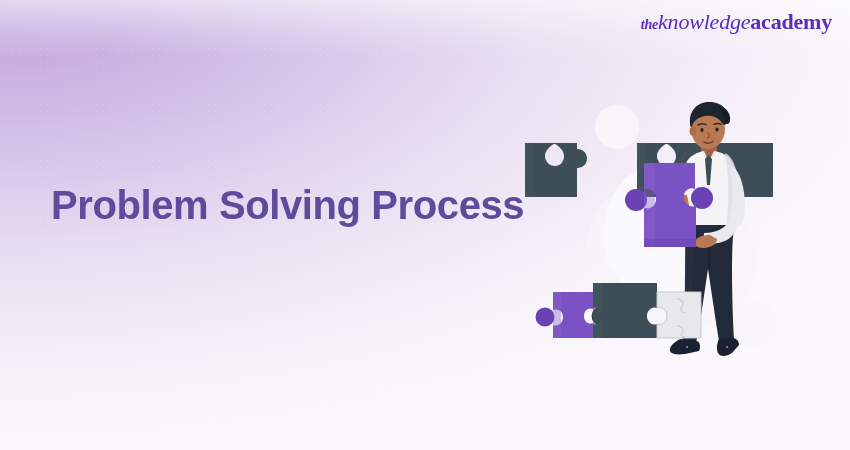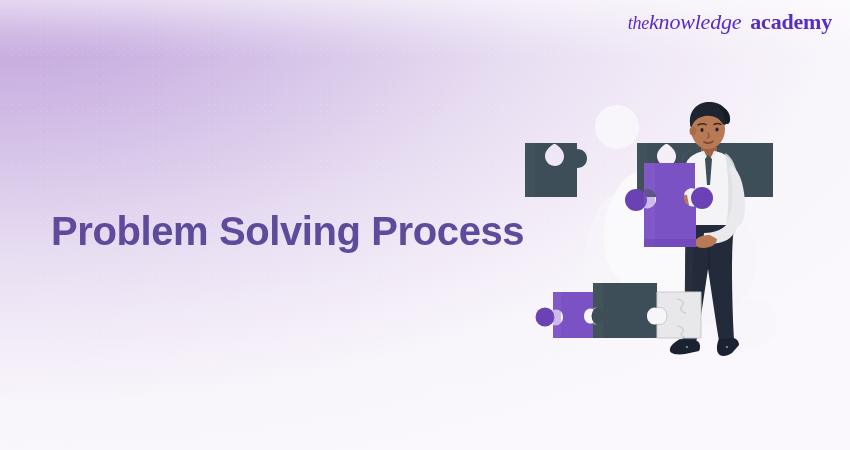--- a/index.html
+++ b/index.html
@@ -44,29 +44,30 @@
     top: 11px;
     font-family: "Liberation Serif", serif;
     font-size: 22px;
     line-height: 1;
     color: #5a2cc0;
     white-space: nowrap;
     letter-spacing: -0.2px;
   }
   #logo .the {
     font-style: italic;
-    font-size: 18px;
+    font-size: 14px;
+    font-weight: bold;
   }
   #logo .knowledge { font-weight: 400; font-style: italic; }
-  #logo .academy { font-weight: 700; margin-left: 9px; }
+  #logo .academy { font-weight: 700; }
 
   #title {
     position: absolute;
     left: 51px;
-    top: 209px;
+    top: 183px;
     font-family: "Liberation Sans", sans-serif;
     font-size: 40px;
     font-weight: 700;
     letter-spacing: -0.4px;
     color: #5f4a9b;
     white-space: nowrap;
   }
   #illustration {
     position: absolute;
     left: 505px;

